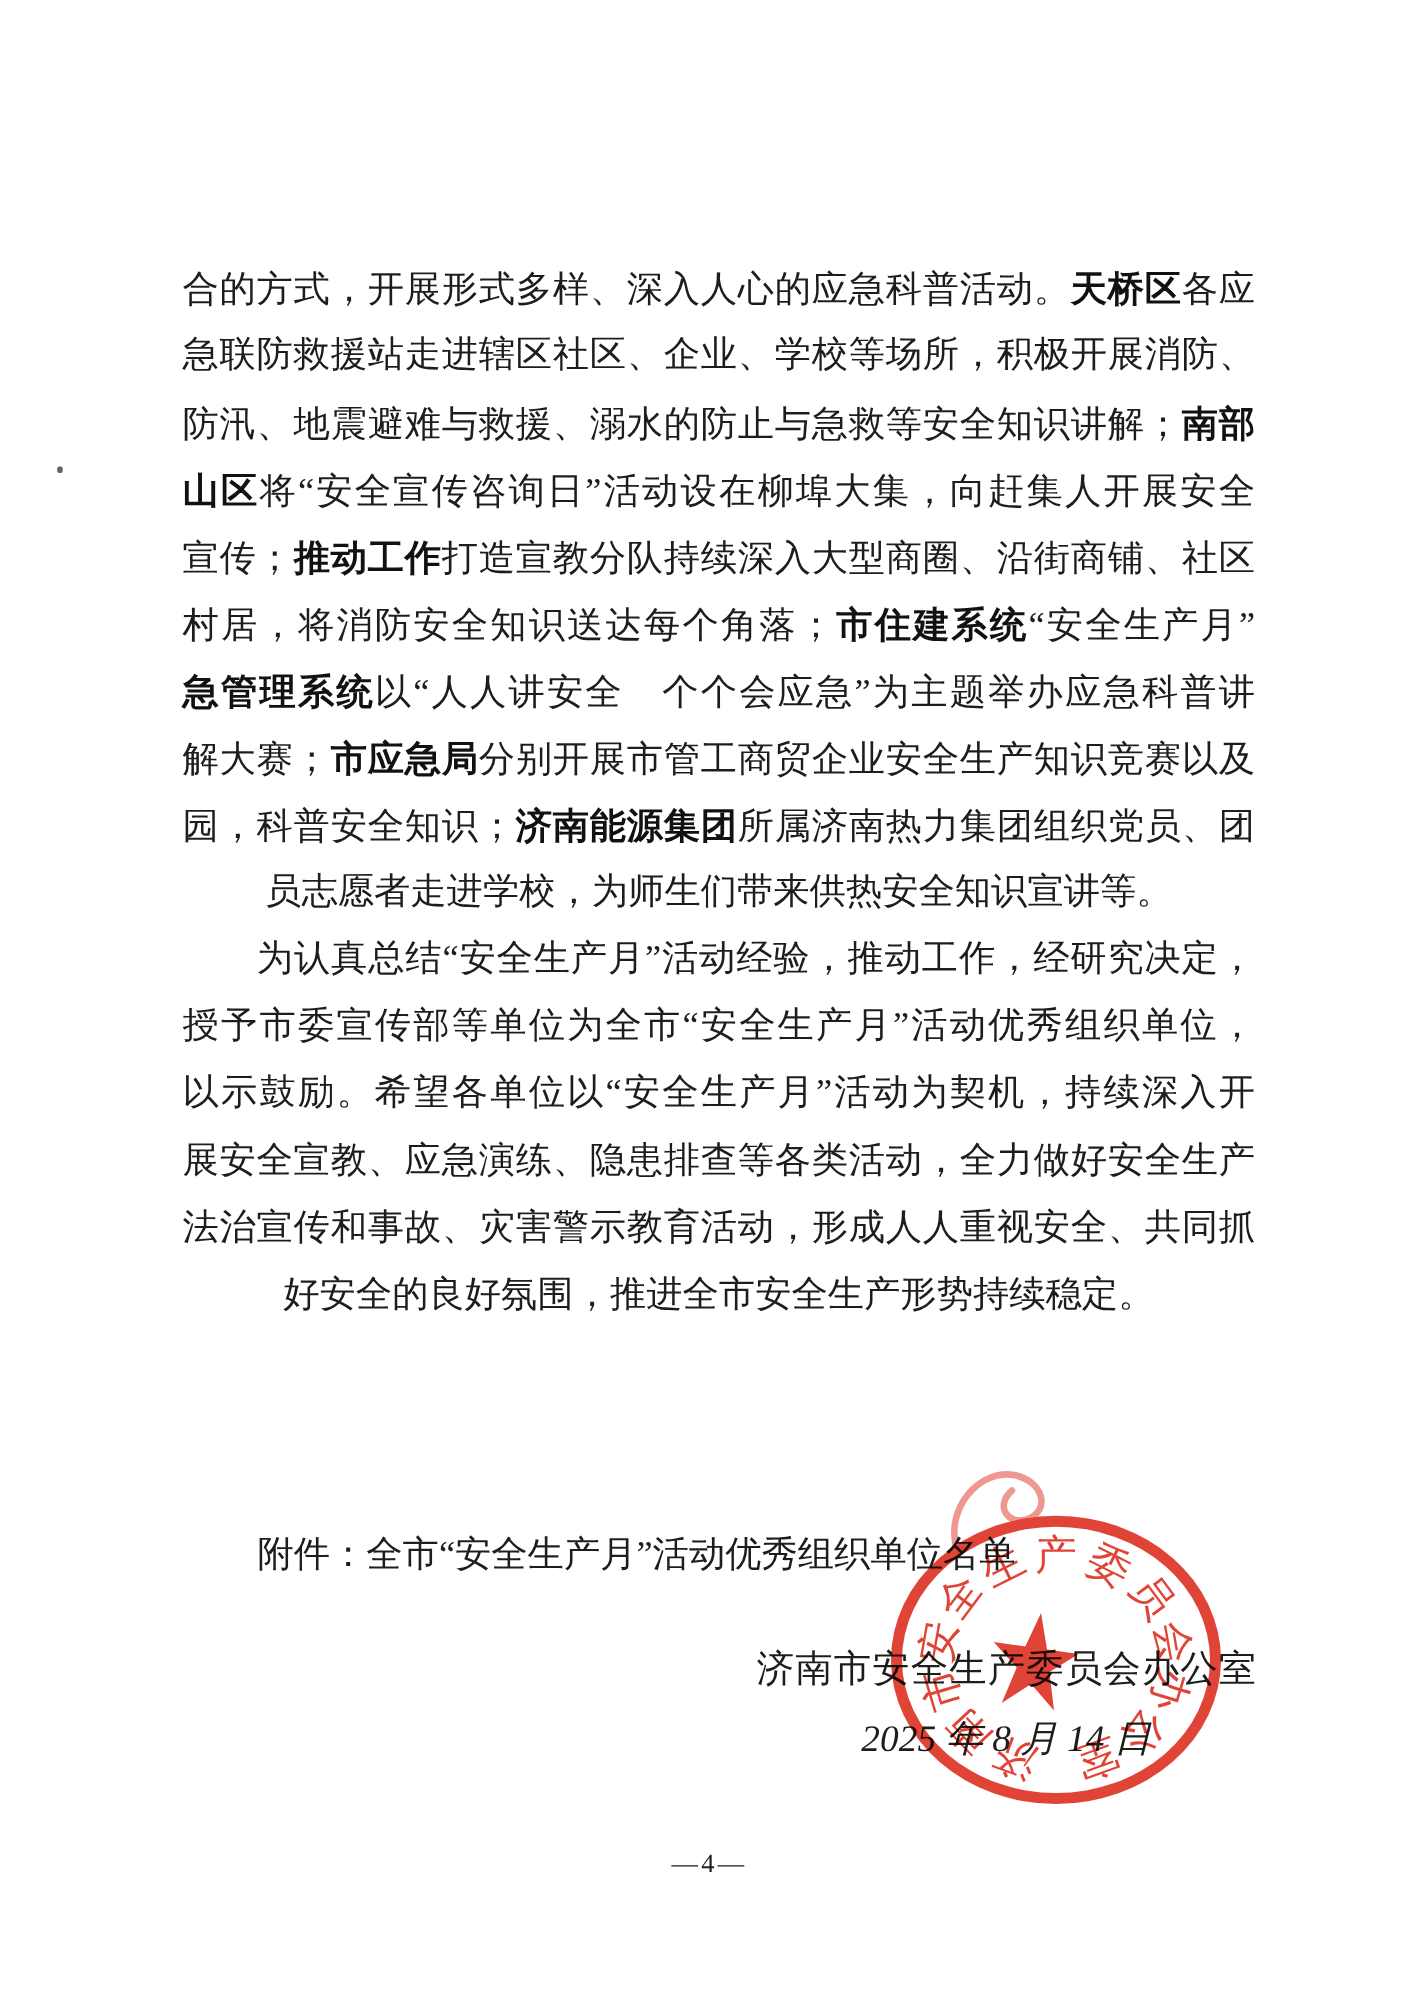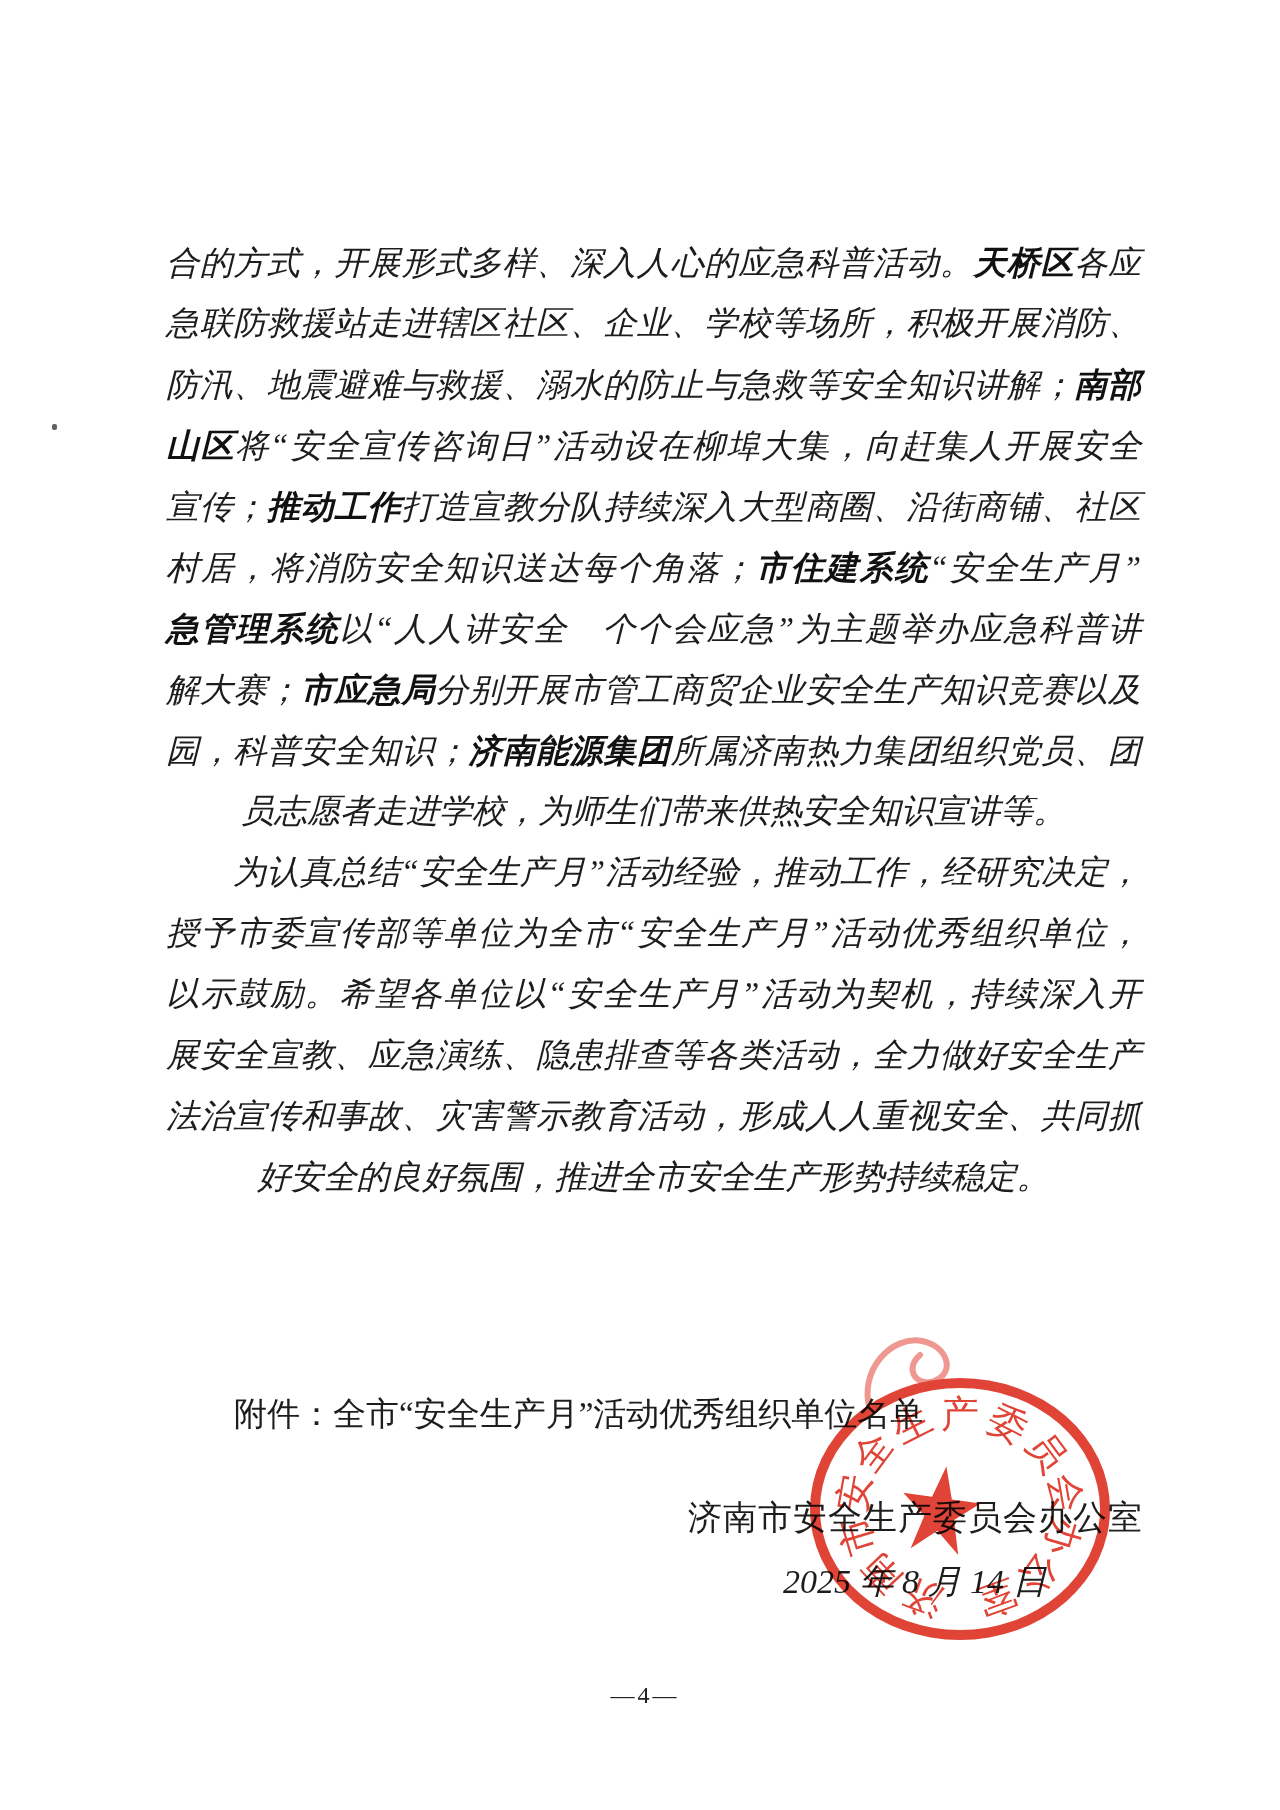--- a/index.html
+++ b/index.html
@@ -11,21 +11,21 @@
     overflow:hidden;
     font-family:"Liberation Serif","DejaVu Serif",serif;
     color:#1d1d1b;
   }
   
   .body-text{
     position:absolute;left:166px;top:232px;width:975px;
     font-size:33px;
   }
   .line{
-    height:61px;line-height:61px;white-space:nowrap;font-style:italic;
+    height:61px;line-height:61px;white-space:nowrap;
   }
   .jline{text-align:justify;text-align-last:justify;white-space:normal;}
   .eline{text-align:center;}
   .org{
     font-family:"DejaVu Sans","Liberation Sans",sans-serif;
     font-weight:900;color:#111;
   }
   
   .attachment{
     position:absolute;left:234px;top:1384px;

